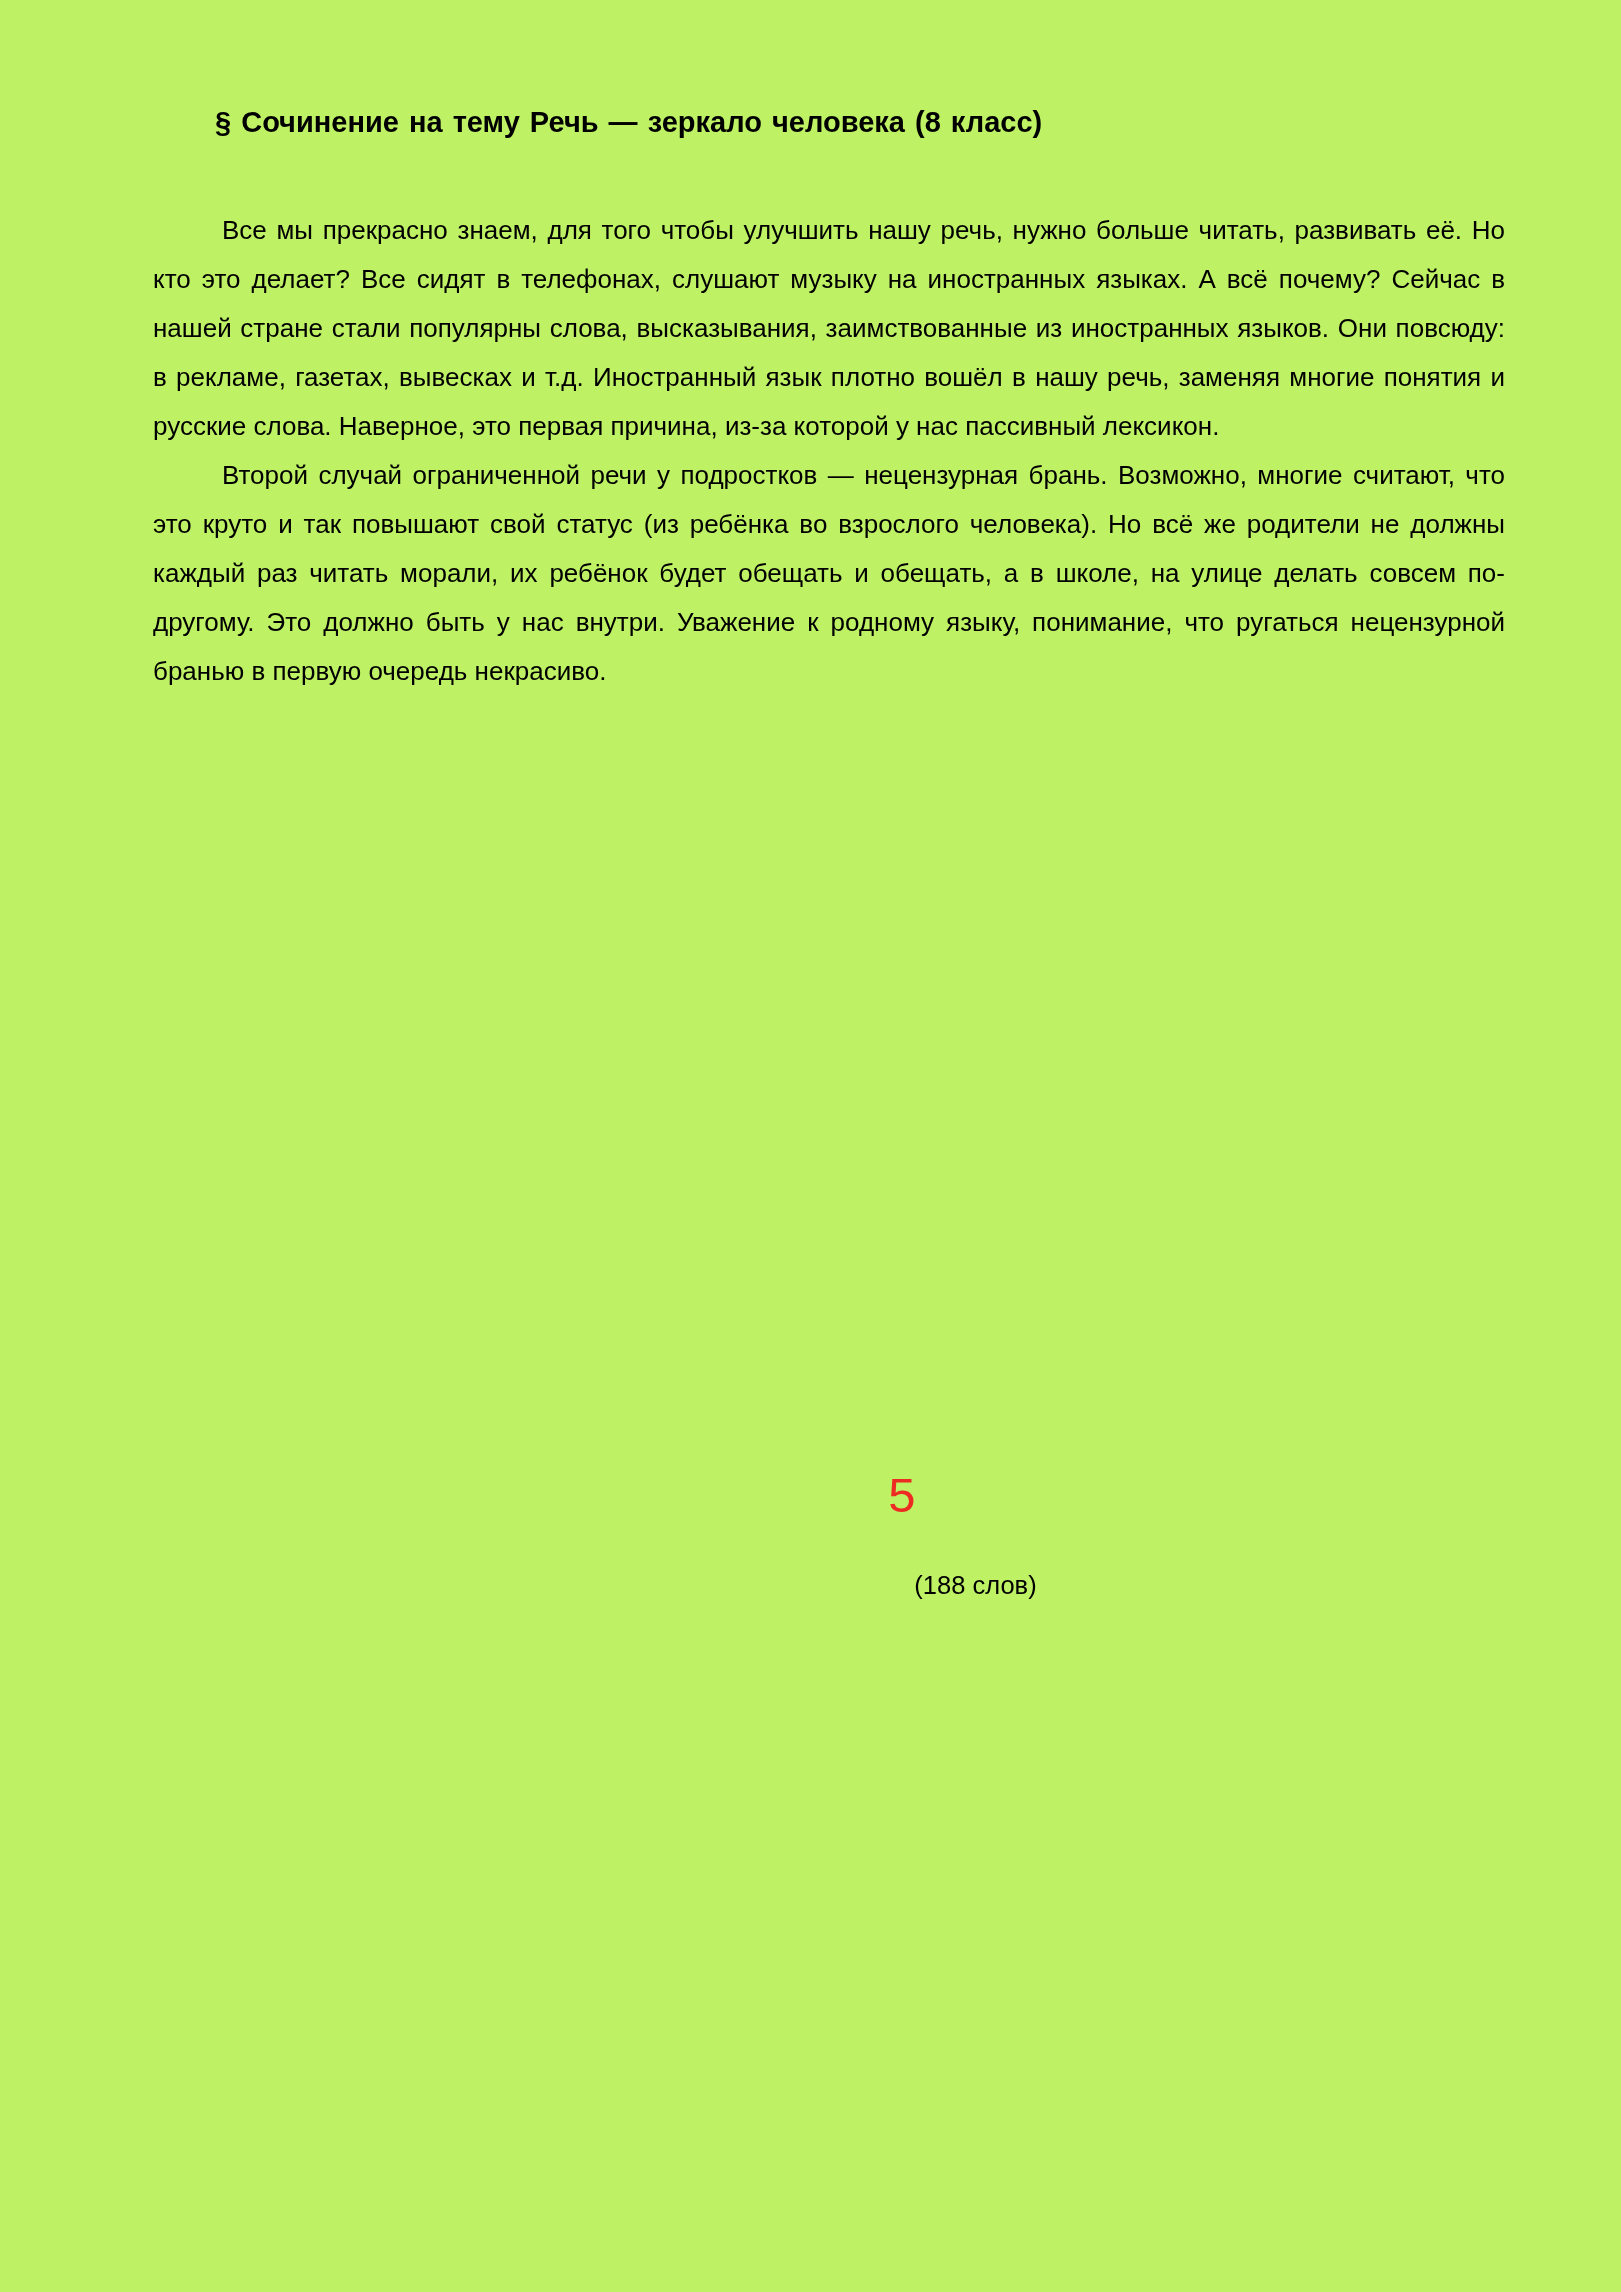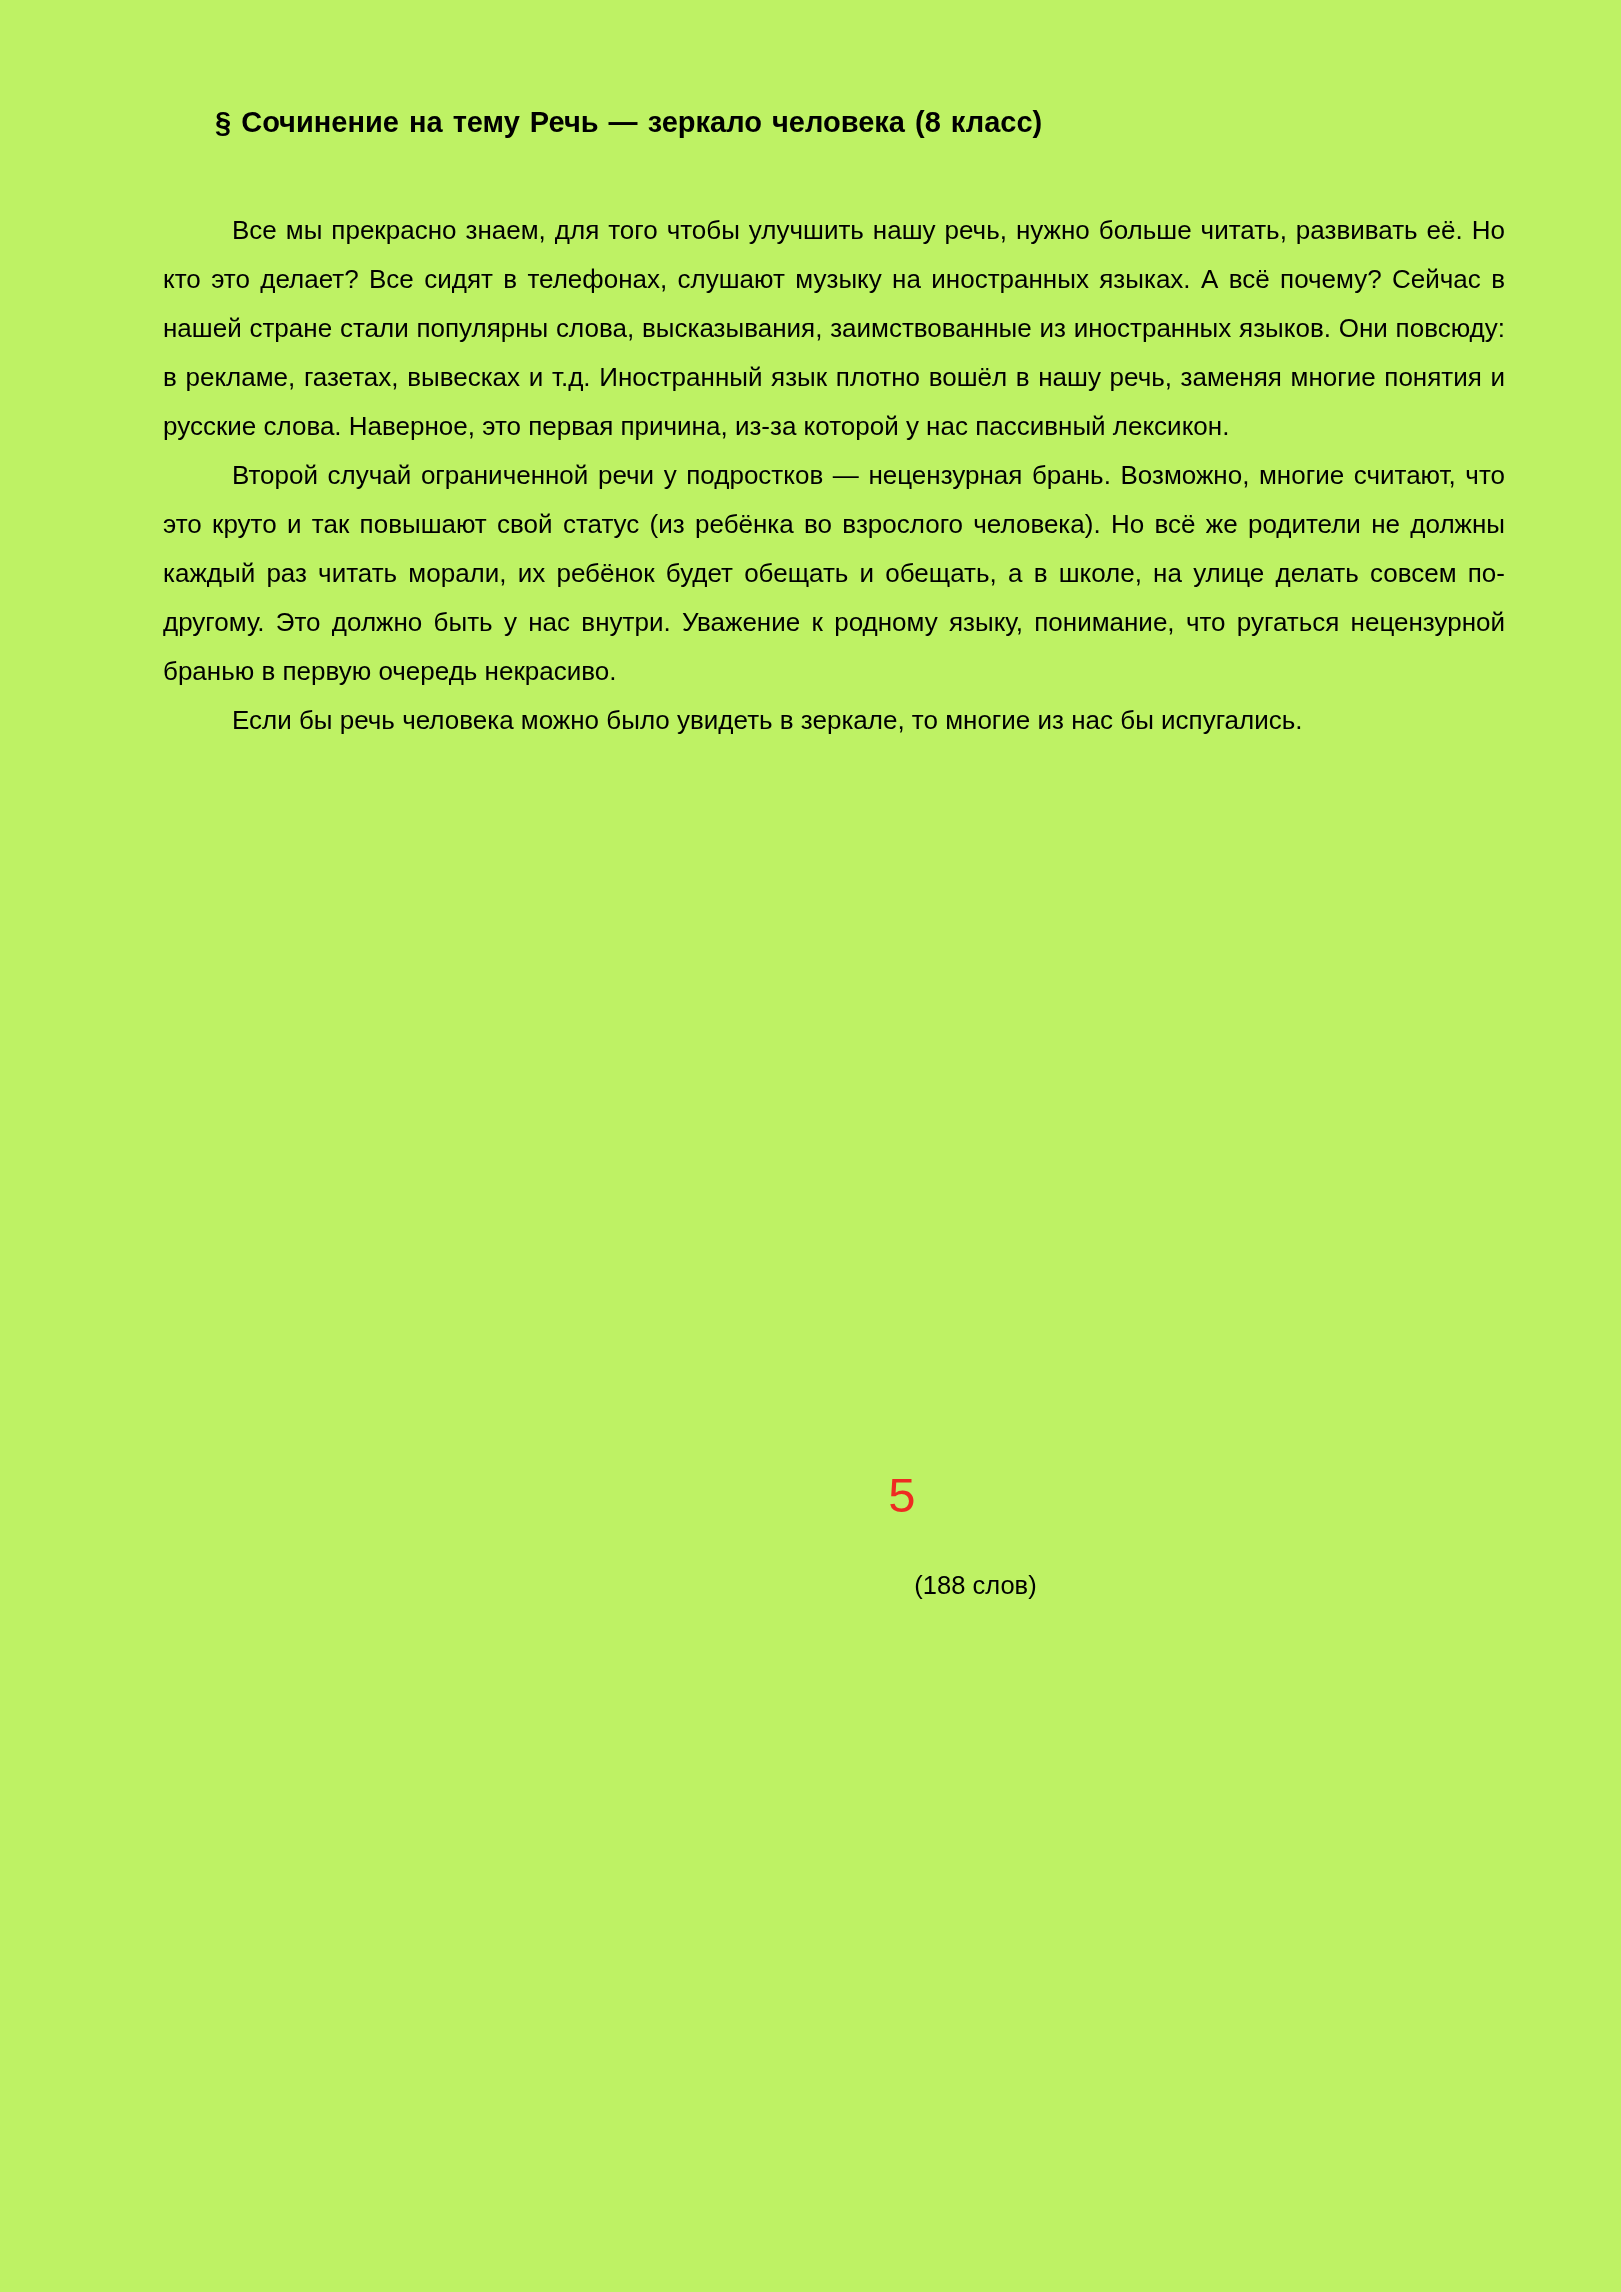--- a/index.html
+++ b/index.html
@@ -41,21 +41,21 @@
   }
   .body-block {
     margin-top: 55px;
   }
   p.para {
     font-size: 26px;
     line-height: 49px;
     text-align: justify;
     text-align-last: left;
     text-indent: 69px;
-    margin: 0 0 0 11px;
+    margin: 0 0 0 1px;
     hyphens: none;
   }
   .score-wrap {
     position: absolute;
     left: 152px;
     top: 1468px;
     width: 1353px;
     text-align: center;
   }
   .score {
@@ -84,21 +84,20 @@
 
 <div class="page">
 
   <div class="content">
 
     <h1 class="doc-title">§ Сочинение на тему Речь — зеркало человека (8 класс)</h1>
 
     <div class="body-block">
       <p class="para">Все мы прекрасно знаем, для того чтобы улучшить нашу речь, нужно больше читать, развивать её. Но кто это делает? Все сидят в телефонах, слушают музыку на иностранных языках. А всё почему? Сейчас в нашей стране стали популярны слова, высказывания, заимствованные из иностранных языков. Они повсюду: в рекламе, газетах, вывесках и т.д. Иностранный язык плотно вошёл в нашу речь, заменяя многие понятия и русские слова. Наверное, это первая причина, из-за которой у нас пассивный лексикон.</p>
       <p class="para">Второй случай ограниченной речи у подростков — нецензурная брань. Возможно, многие считают, что это круто и так повышают свой статус (из ребёнка во взрослого человека). Но всё же родители не должны каждый раз читать морали, их ребёнок будет обещать и обещать, а в школе, на улице делать совсем по-другому. Это должно быть у нас внутри. Уважение к родному языку, понимание, что ругаться нецензурной бранью в первую очередь некрасиво.</p>
-      <p class="para">Если бы речь человека можно было увидеть в зеркале, то многие из нас бы испугались.</p>
     </div>
 
   </div>
 
   <div class="score-wrap">
     <span class="score" style="color: rgb(238, 43, 34);">5</span>
   </div>
 
   <div class="wordcount">(188 слов)</div>
 

